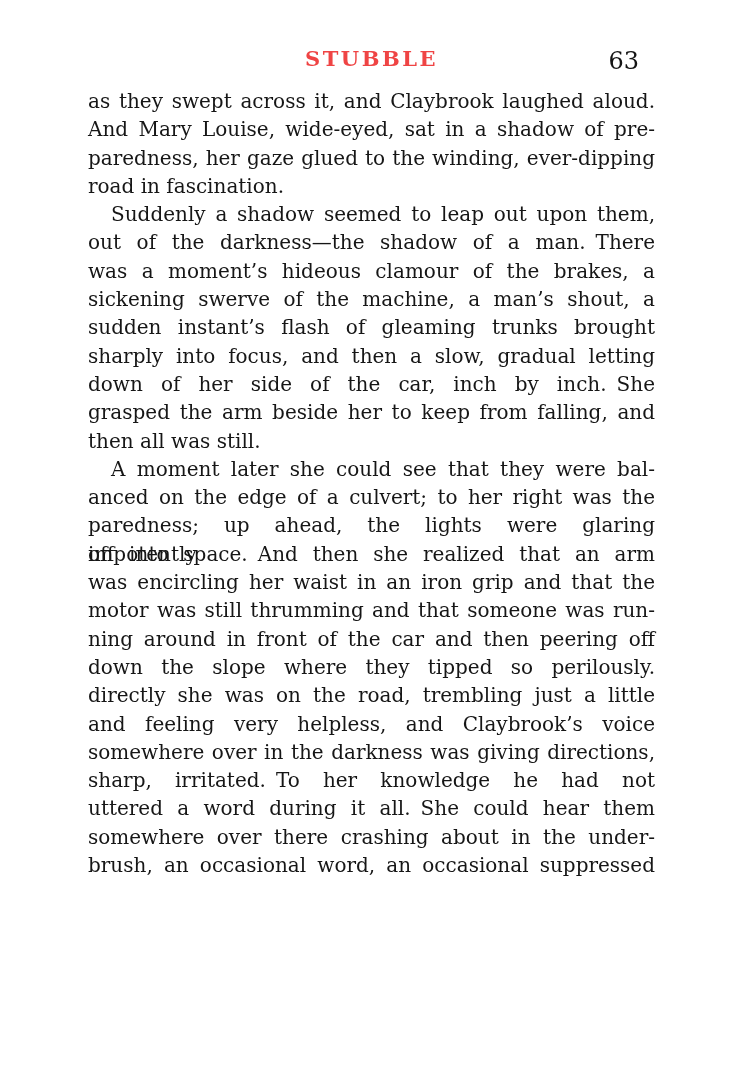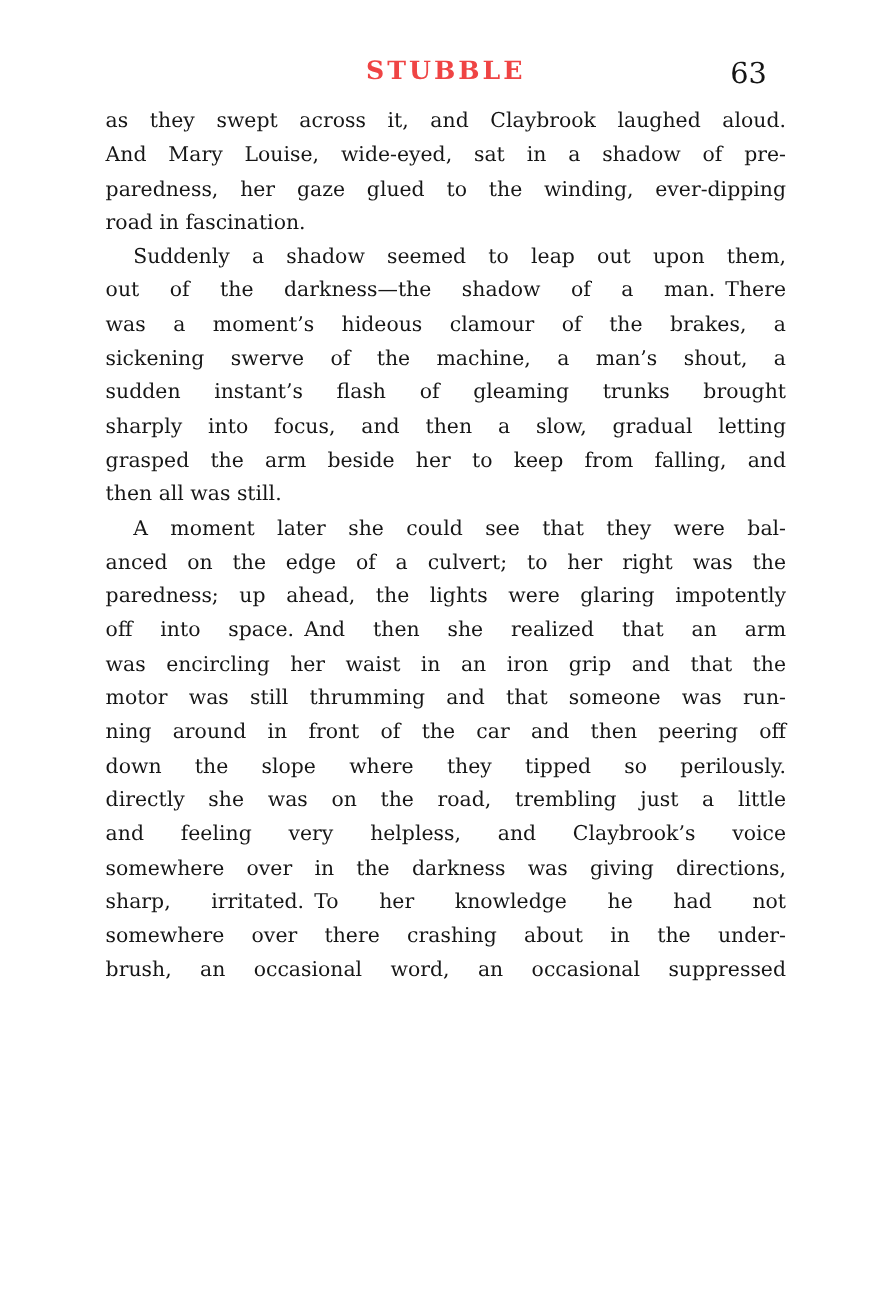--- a/index.html
+++ b/index.html
@@ -36,21 +36,21 @@
     right: 16px;
     top: 1px;
     font-size: 24px;
     color: #151515;
   }
   .body-text {
     position: absolute;
     left: 88px;
     top: 87px;
     width: 567px;
-    font-size: 17px;
+    font-size: 20px;
     line-height: 28.3px;
     font-weight: 500;
   }
   .line {
     text-align: justify;
     text-align-last: justify;
     white-space: normal;
     height: 28.3px;
   }
   .line.para-last {
@@ -72,30 +72,32 @@
       <div class="line">as they swept across it, and Claybrook laughed aloud.</div>
       <div class="line">And Mary Louise, wide-eyed, sat in a shadow of pre-</div>
       <div class="line">paredness, her gaze glued to the winding, ever-dipping</div>
       <div class="line para-last">road in fascination.</div>
       <div class="line indent">Suddenly a shadow seemed to leap out upon them,</div>
       <div class="line">out of the darkness—the shadow of a man. There</div>
       <div class="line">was a moment’s hideous clamour of the brakes, a</div>
       <div class="line">sickening swerve of the machine, a man’s shout, a</div>
       <div class="line">sudden instant’s flash of gleaming trunks brought</div>
       <div class="line">sharply into focus, and then a slow, gradual letting</div>
+      <div class="line">down of her side of the car, inch by inch. She</div>
       <div class="line">grasped the arm beside her to keep from falling, and</div>
       <div class="line para-last">then all was still.</div>
       <div class="line indent">A moment later she could see that they were bal-</div>
       <div class="line">anced on the edge of a culvert; to her right was the</div>
       <div class="line">paredness; up ahead, the lights were glaring impotently</div>
       <div class="line">off into space. And then she realized that an arm</div>
       <div class="line">was encircling her waist in an iron grip and that the</div>
       <div class="line">motor was still thrumming and that someone was run-</div>
       <div class="line">ning around in front of the car and then peering off</div>
       <div class="line">down the slope where they tipped so perilously.</div>
       <div class="line">directly she was on the road, trembling just a little</div>
       <div class="line">and feeling very helpless, and Claybrook’s voice</div>
       <div class="line">somewhere over in the darkness was giving directions,</div>
       <div class="line">sharp, irritated. To her knowledge he had not</div>
+      <div class="line">uttered a word during it all. She could hear them</div>
       <div class="line">somewhere over there crashing about in the under-</div>
       <div class="line">brush, an occasional word, an occasional suppressed</div>
     </main>
 </div>
 
 </body></html>

